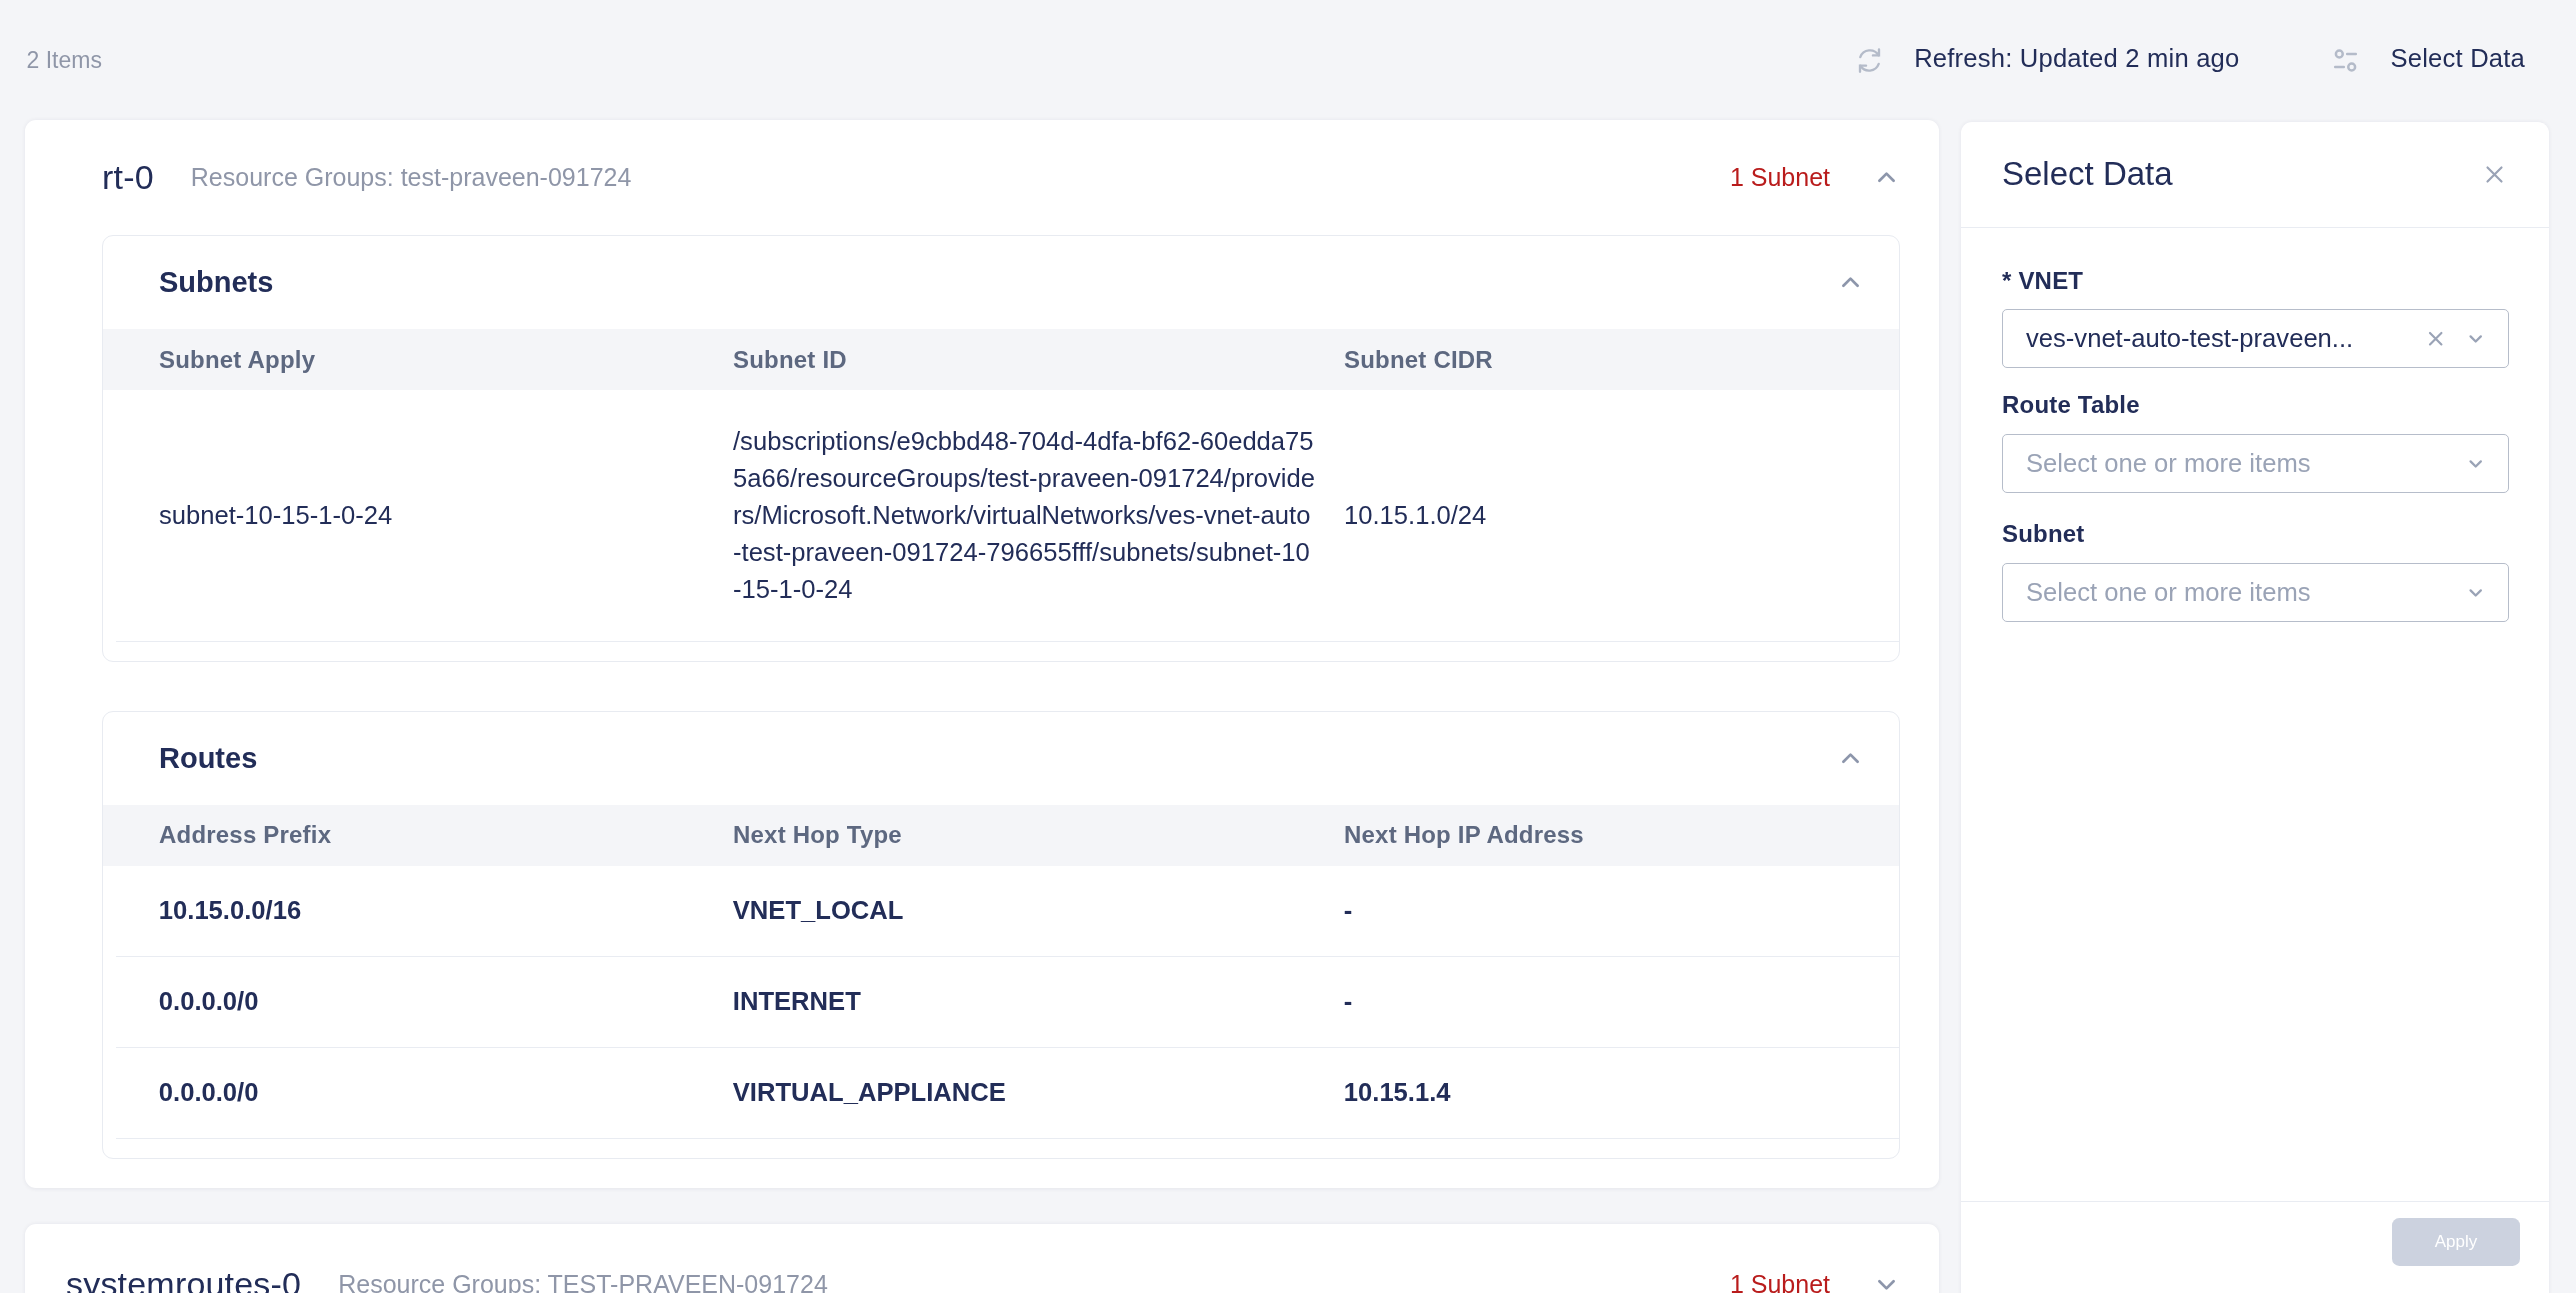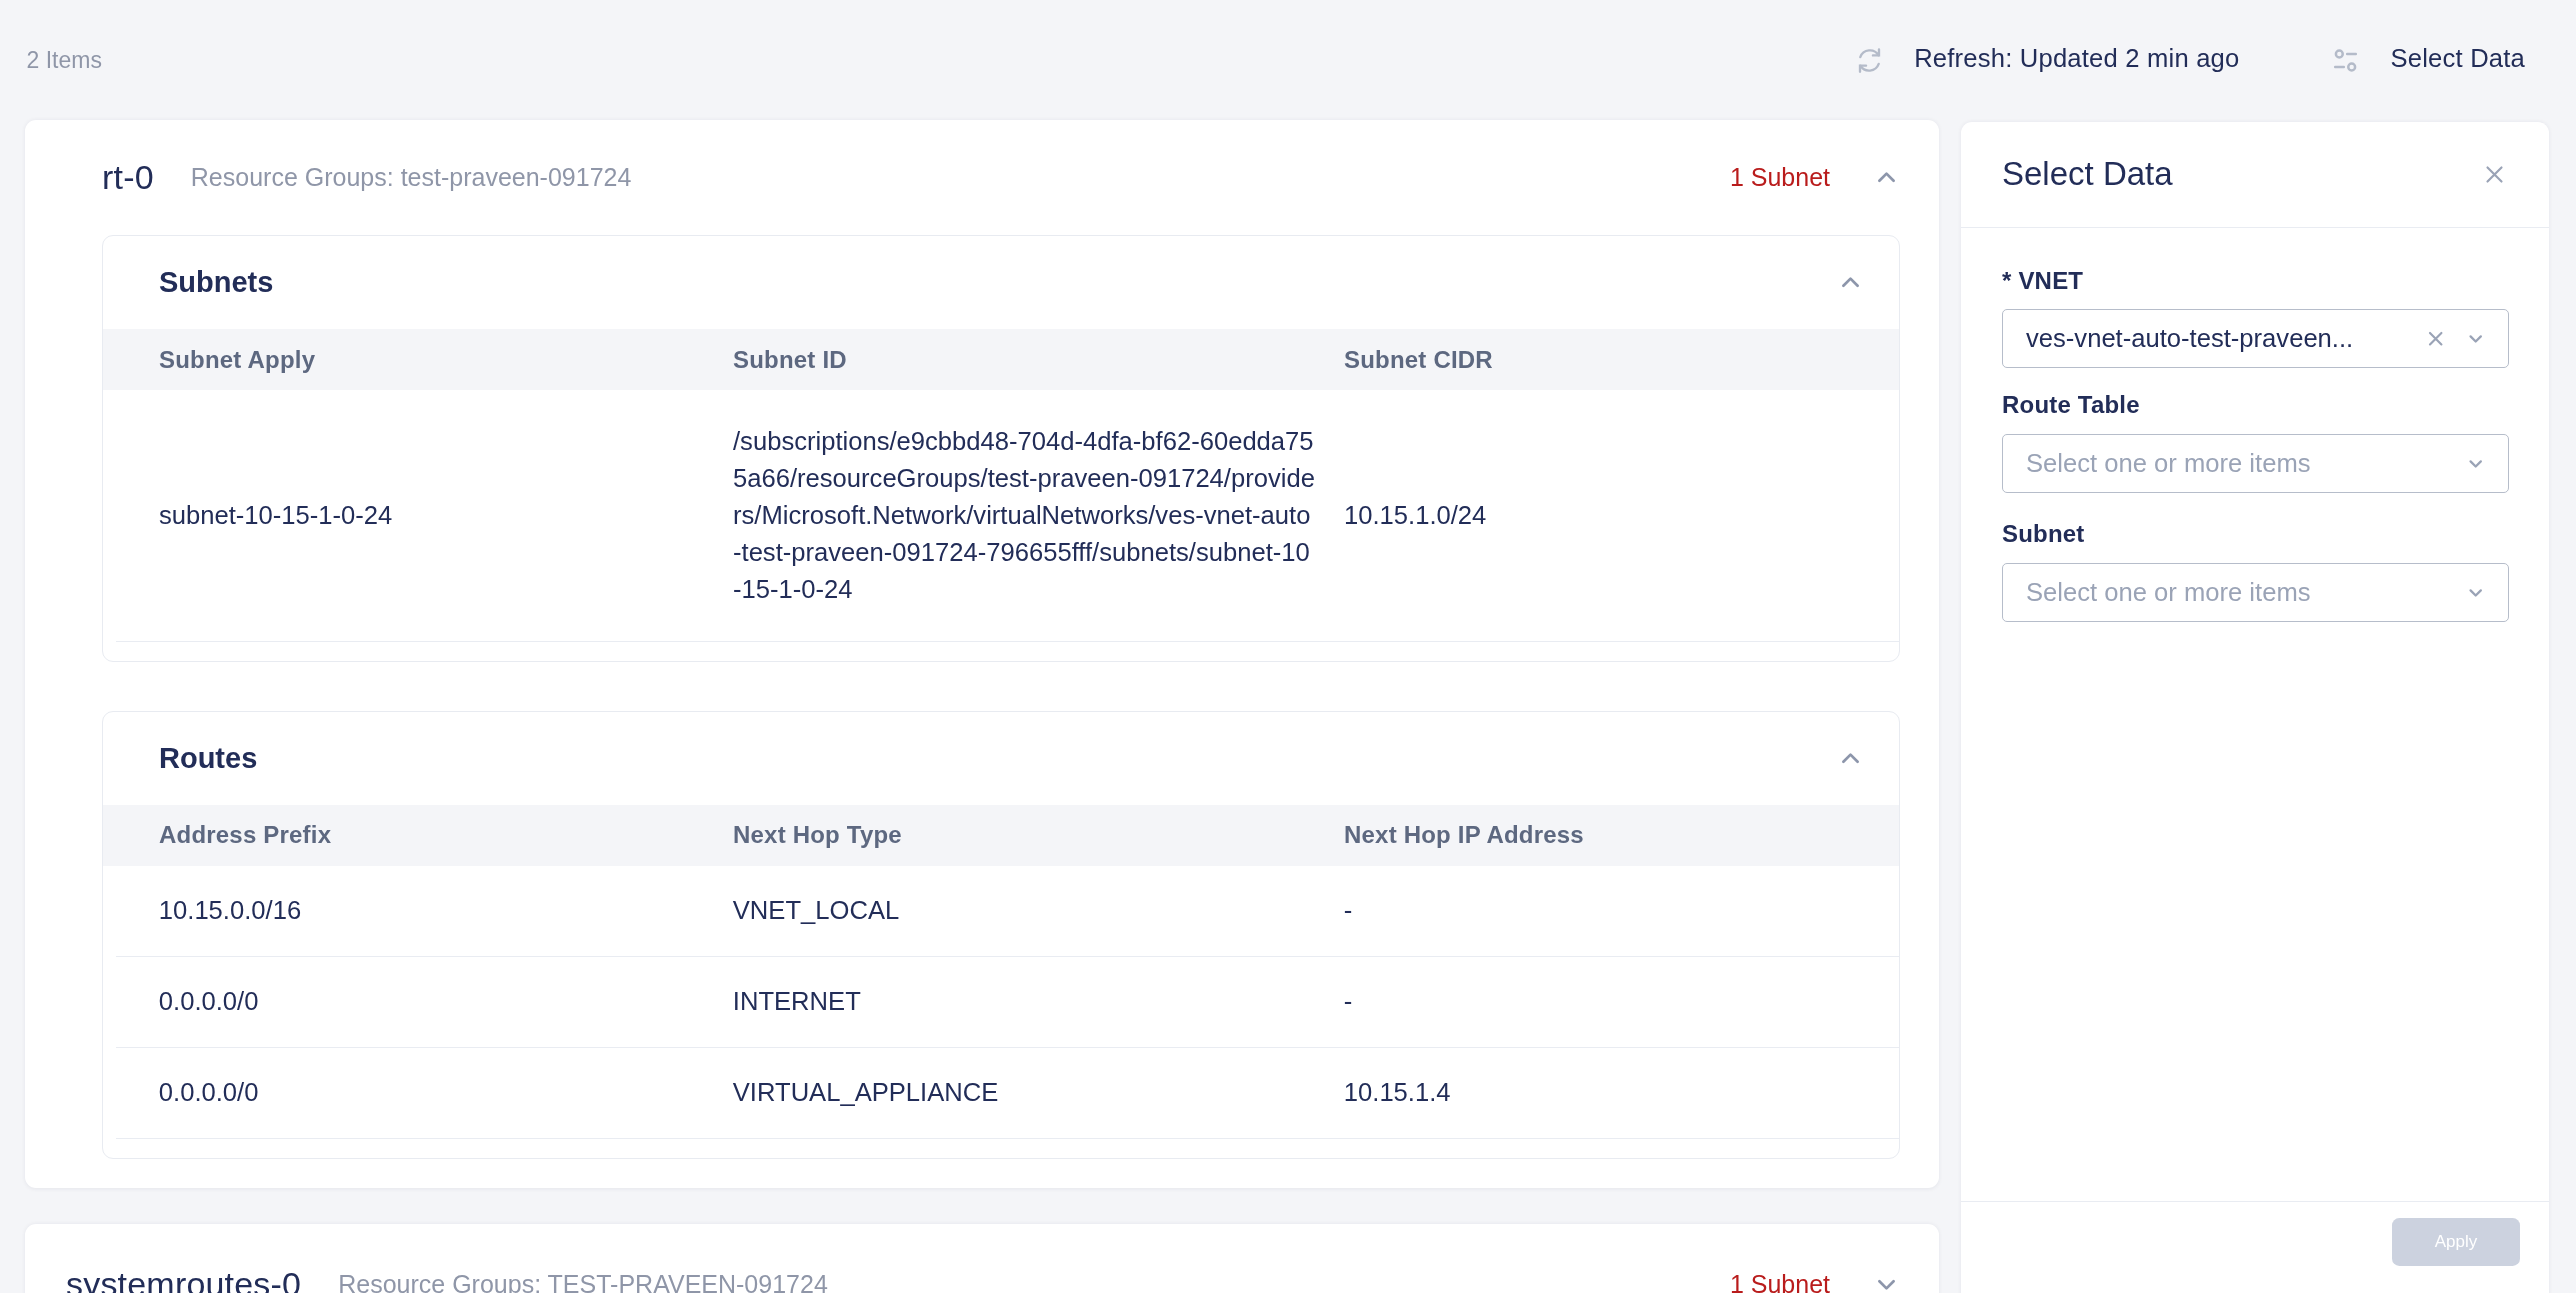--- a/index.html
+++ b/index.html
@@ -54,21 +54,21 @@
     display:grid; grid-template-columns:574px 611px 1fr;
     padding-left:56px; padding-right:37px; align-items:center;
   }
   .thead { background:#f4f5f8; height:61px; }
   .th { font-size:24px; font-weight:700; color:#5d6880; letter-spacing:0.2px; }
   .cell { font-size:25.6px; color:#222d58; line-height:37px; }
   .subnet-row { padding-top:33px; padding-bottom:33px; min-height:230px; }
   .id-cell { padding-right:27.4px; word-break:break-all; }
   .row-divider { height:0.9px; background:#e9ecf2; margin-left:12.8px; }
   .section-bottom-pad { height:19px; }
-  .route-row { height:90px; }
+  .route-row { height:90px;font-weight:bold; }
   .route-row-wrap { border-bottom:0.9px solid #e9ecf2; margin-left:12.8px; }
 
   
   .panel {
     position:relative; width:588px; flex:none; margin-top:1.8px; height:1237px;
     background:#fff; border-radius:11px;
     box-shadow:0 0.9px 4.6px rgba(25,32,64,.07);
   }
   .panel-header {
     height:106px; display:flex; align-items:center; justify-content:space-between;

